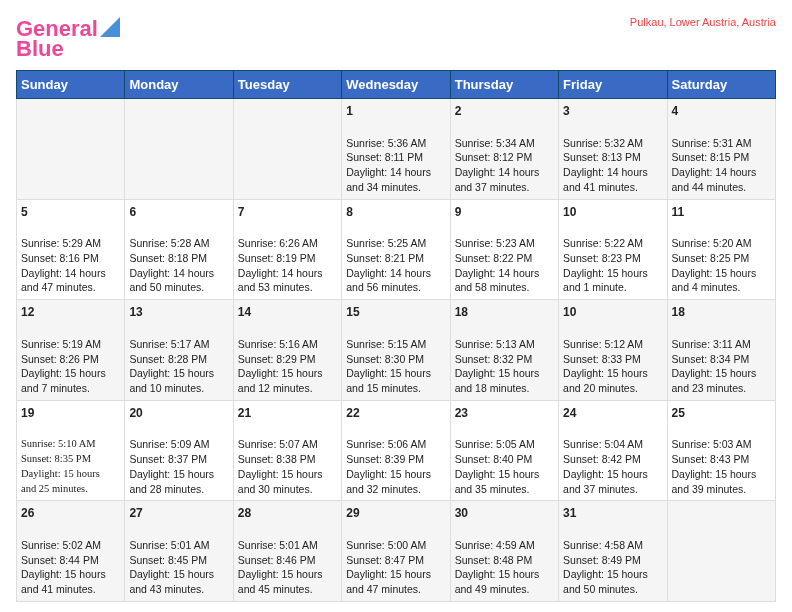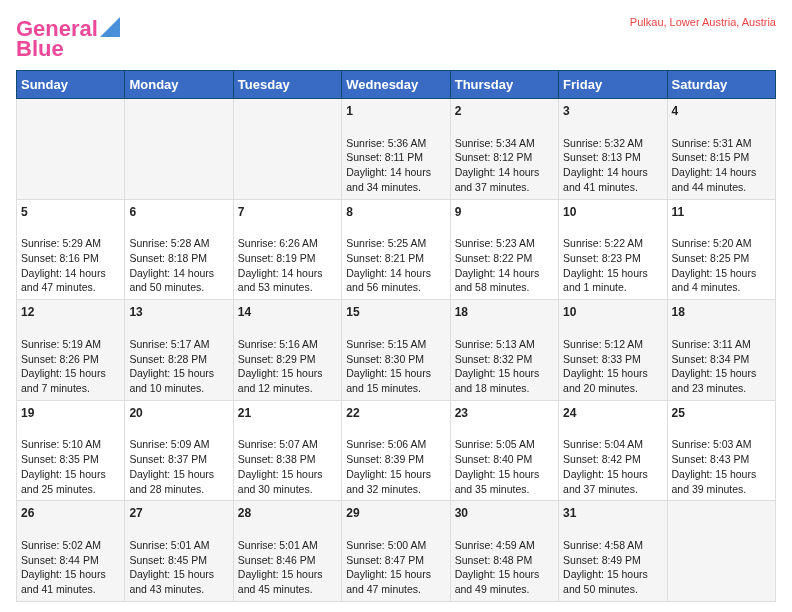--- a/index.html
+++ b/index.html
@@ -241,21 +241,21 @@
           <span class="day-num">18</span>
           <div class="day-info" style="white-space: pre-line;">Sunrise: 3:11 AM
 Sunset: 8:34 PM
 Daylight: 15 hours
 and 23 minutes.</div>
         </td>
       </tr>
       <tr>
         <td>
           <span class="day-num">19</span>
-          <div class="day-info" style="white-space: pre-line;">Sunrise: 5:10 AM
+          <div class="day-info" style="white-space: pre-line; font-family: Liberation Serif, serif;">Sunrise: 5:10 AM
 Sunset: 8:35 PM
 Daylight: 15 hours
 and 25 minutes.</div>
         </td>
         <td>
           <span class="day-num">20</span>
           <div class="day-info" style="white-space: pre-line;">Sunrise: 5:09 AM
 Sunset: 8:37 PM
 Daylight: 15 hours
 and 28 minutes.</div>

